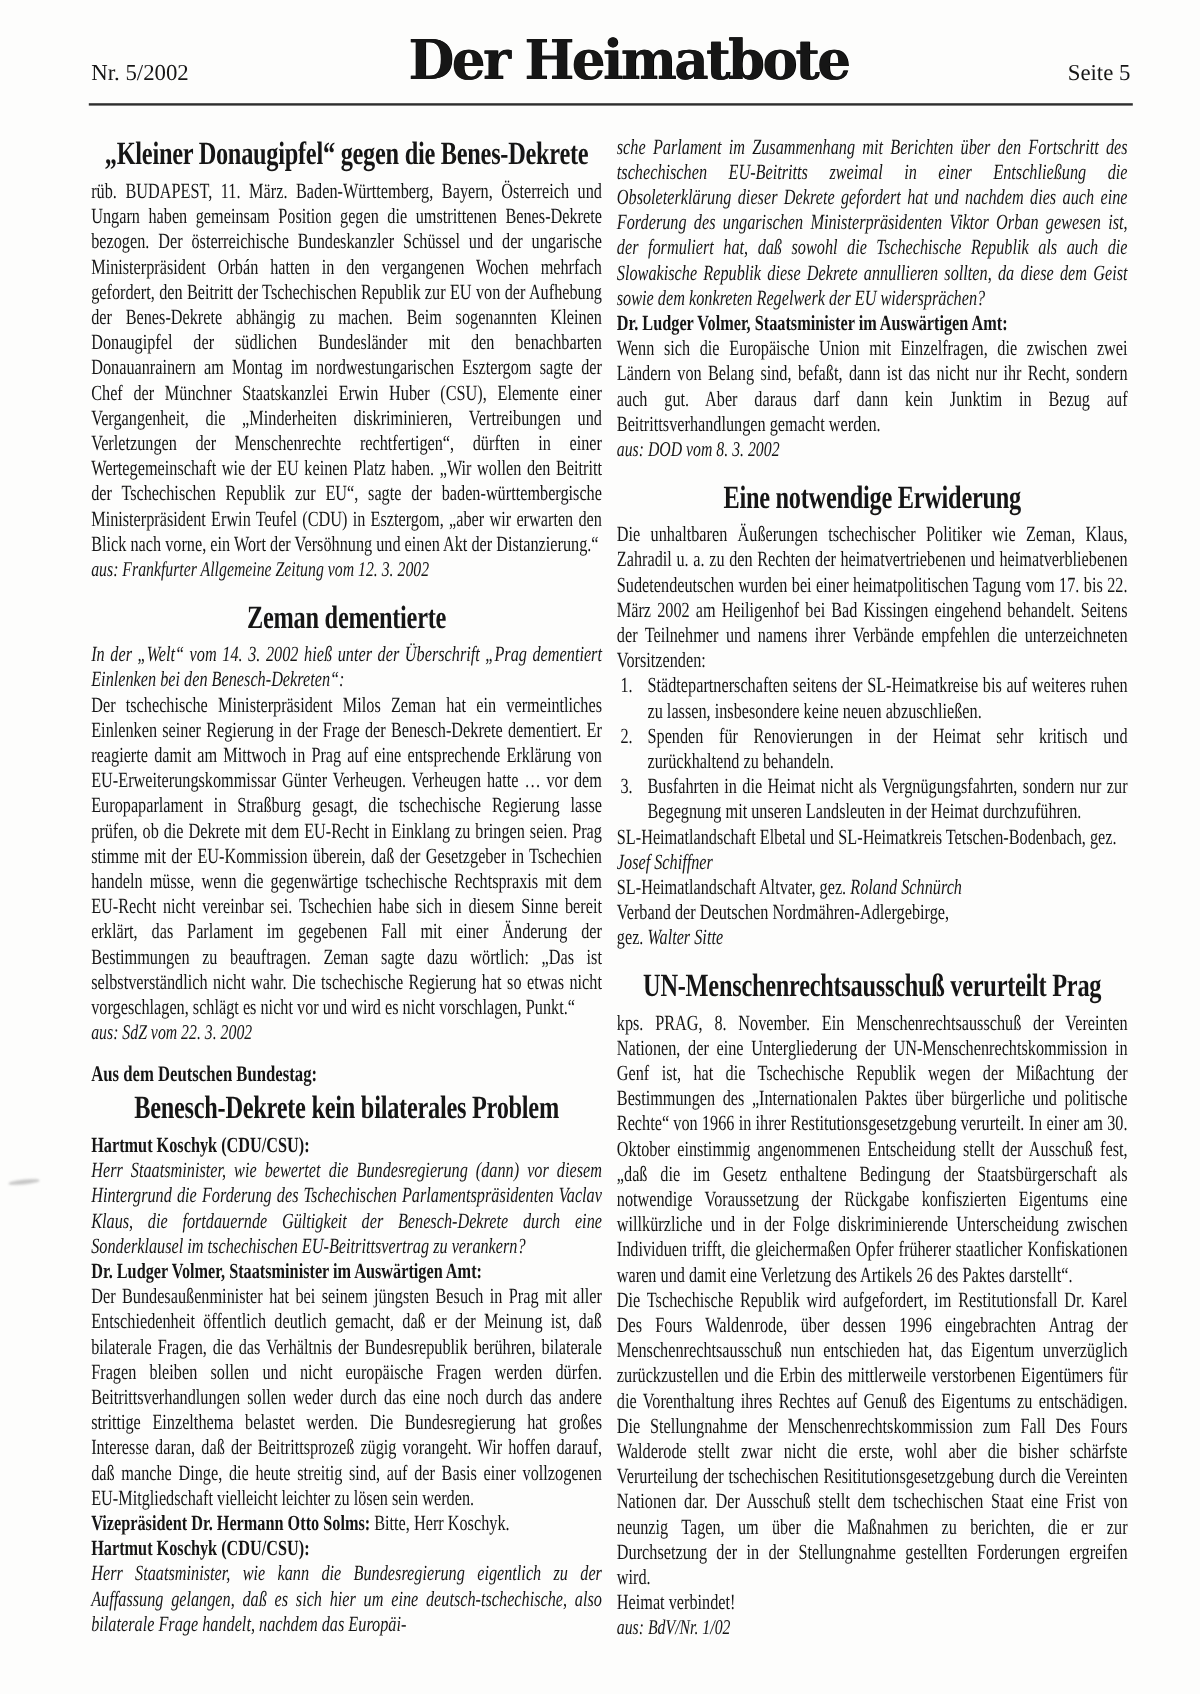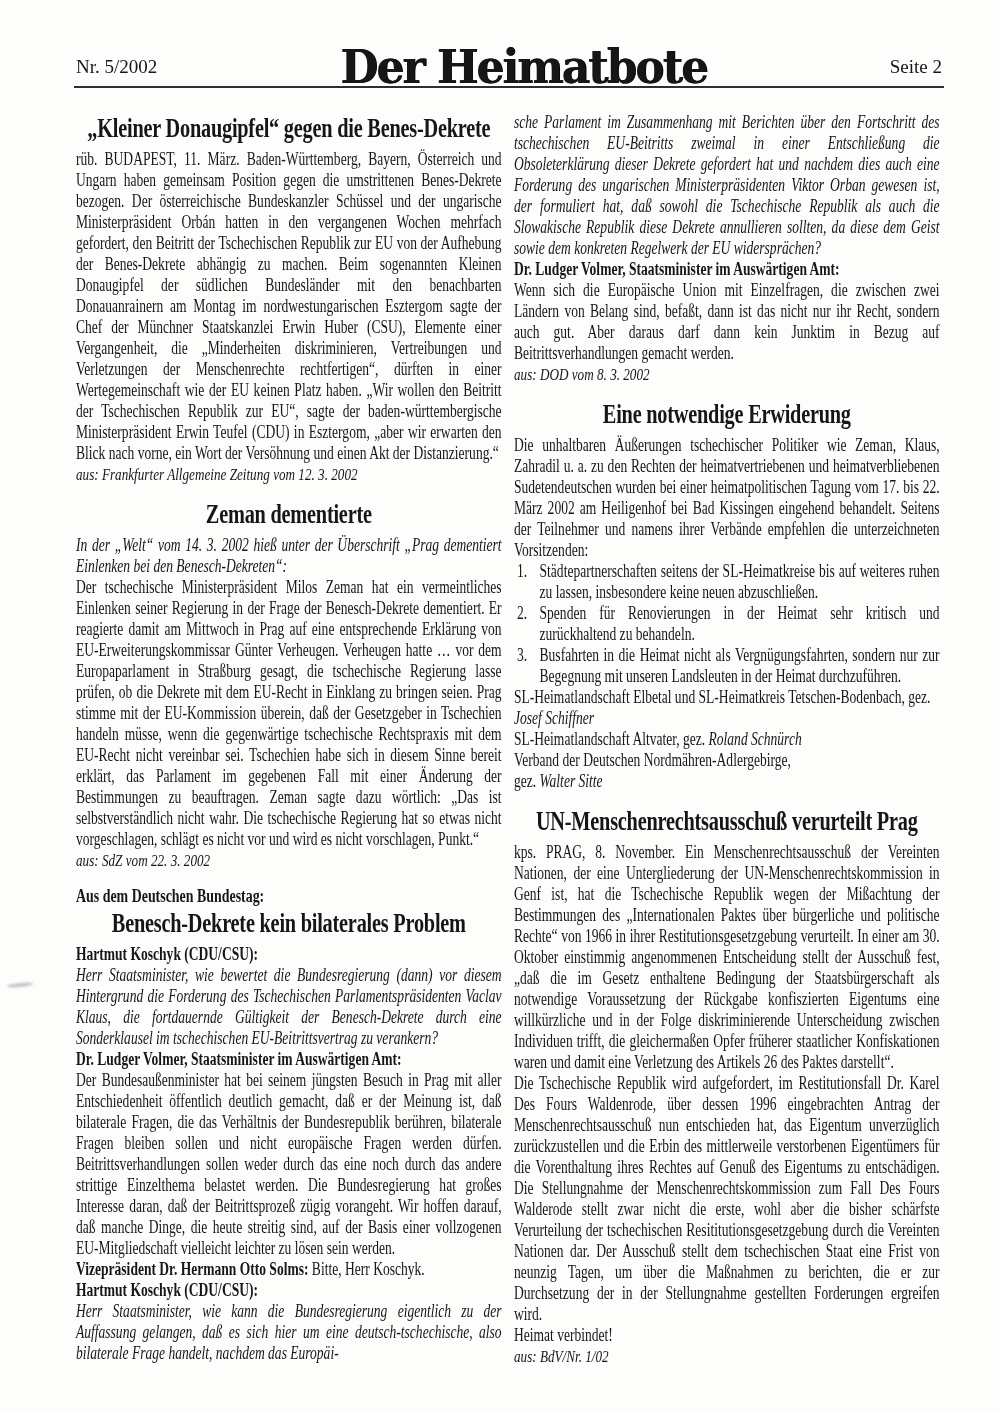--- a/index.html
+++ b/index.html
@@ -15,24 +15,24 @@
     background: #fdfdfc;
     color: #161616;
     font-family: "Liberation Serif", serif;
     overflow: hidden;
   }
   
   .header-row {
     position: absolute;
     left: 76px;
     right: 58px;
-    top: 44px;
+    top: 28px;
     display: flex;
     justify-content: space-between;
-    align-items: center;
+    align-items: flex-end;
   }
   .issue, .pageno {
     font-size: 19px;
     line-height: 22px;
     padding-bottom: 3px;
     white-space: nowrap;
   }
   .masthead {
     flex: 1;
     text-align: center;
@@ -132,21 +132,21 @@
   }
 </style>
 </head>
 <body>
 
 <div class="page">
 
   <div class="header-row">
     <span class="issue">Nr. 5/2002</span>
     <span class="masthead">Der Heimatbote</span>
-    <span class="pageno">Seite 2</span>
+    <span class="pageno">Seite 5</span>
   </div>
   <div class="header-rule"></div>
 
   <div class="smudge"></div>
 
   <section class="col col-left">
 
     <article>
       <h1 class="headline first">„Kleiner Donaugipfel“ gegen die Benes-Dekrete</h1>
       <p class="body-p">rüb. BUDAPEST, 11. März. Baden-Württemberg, Bayern, Österreich und Ungarn haben gemeinsam Position gegen die umstrittenen Benes-Dekrete bezogen. Der österreichische Bundeskanzler Schüssel und der ungarische Ministerpräsident Orbán hatten in den vergangenen Wochen mehrfach gefordert, den Beitritt der Tschechischen Republik zur EU von der Aufhebung der Benes-Dekrete abhängig zu machen. Beim sogenannten Kleinen Donaugipfel der südlichen Bundesländer mit den benachbarten Donauanrainern am Montag im nordwestungarischen Esztergom sagte der Chef der Münchner Staatskanzlei Erwin Huber (CSU), Elemente einer Vergangenheit, die „Minderheiten diskriminieren, Vertreibungen und Verletzungen der Menschenrechte rechtfertigen“, dürften in einer Wertegemeinschaft wie der EU keinen Platz haben. „Wir wollen den Beitritt der Tschechischen Republik zur EU“, sagte der baden-württembergische Ministerpräsident Erwin Teufel (CDU) in Esztergom, „aber wir erwarten den Blick nach vorne, ein Wort der Versöhnung und einen Akt der Distanzierung.“</p>

